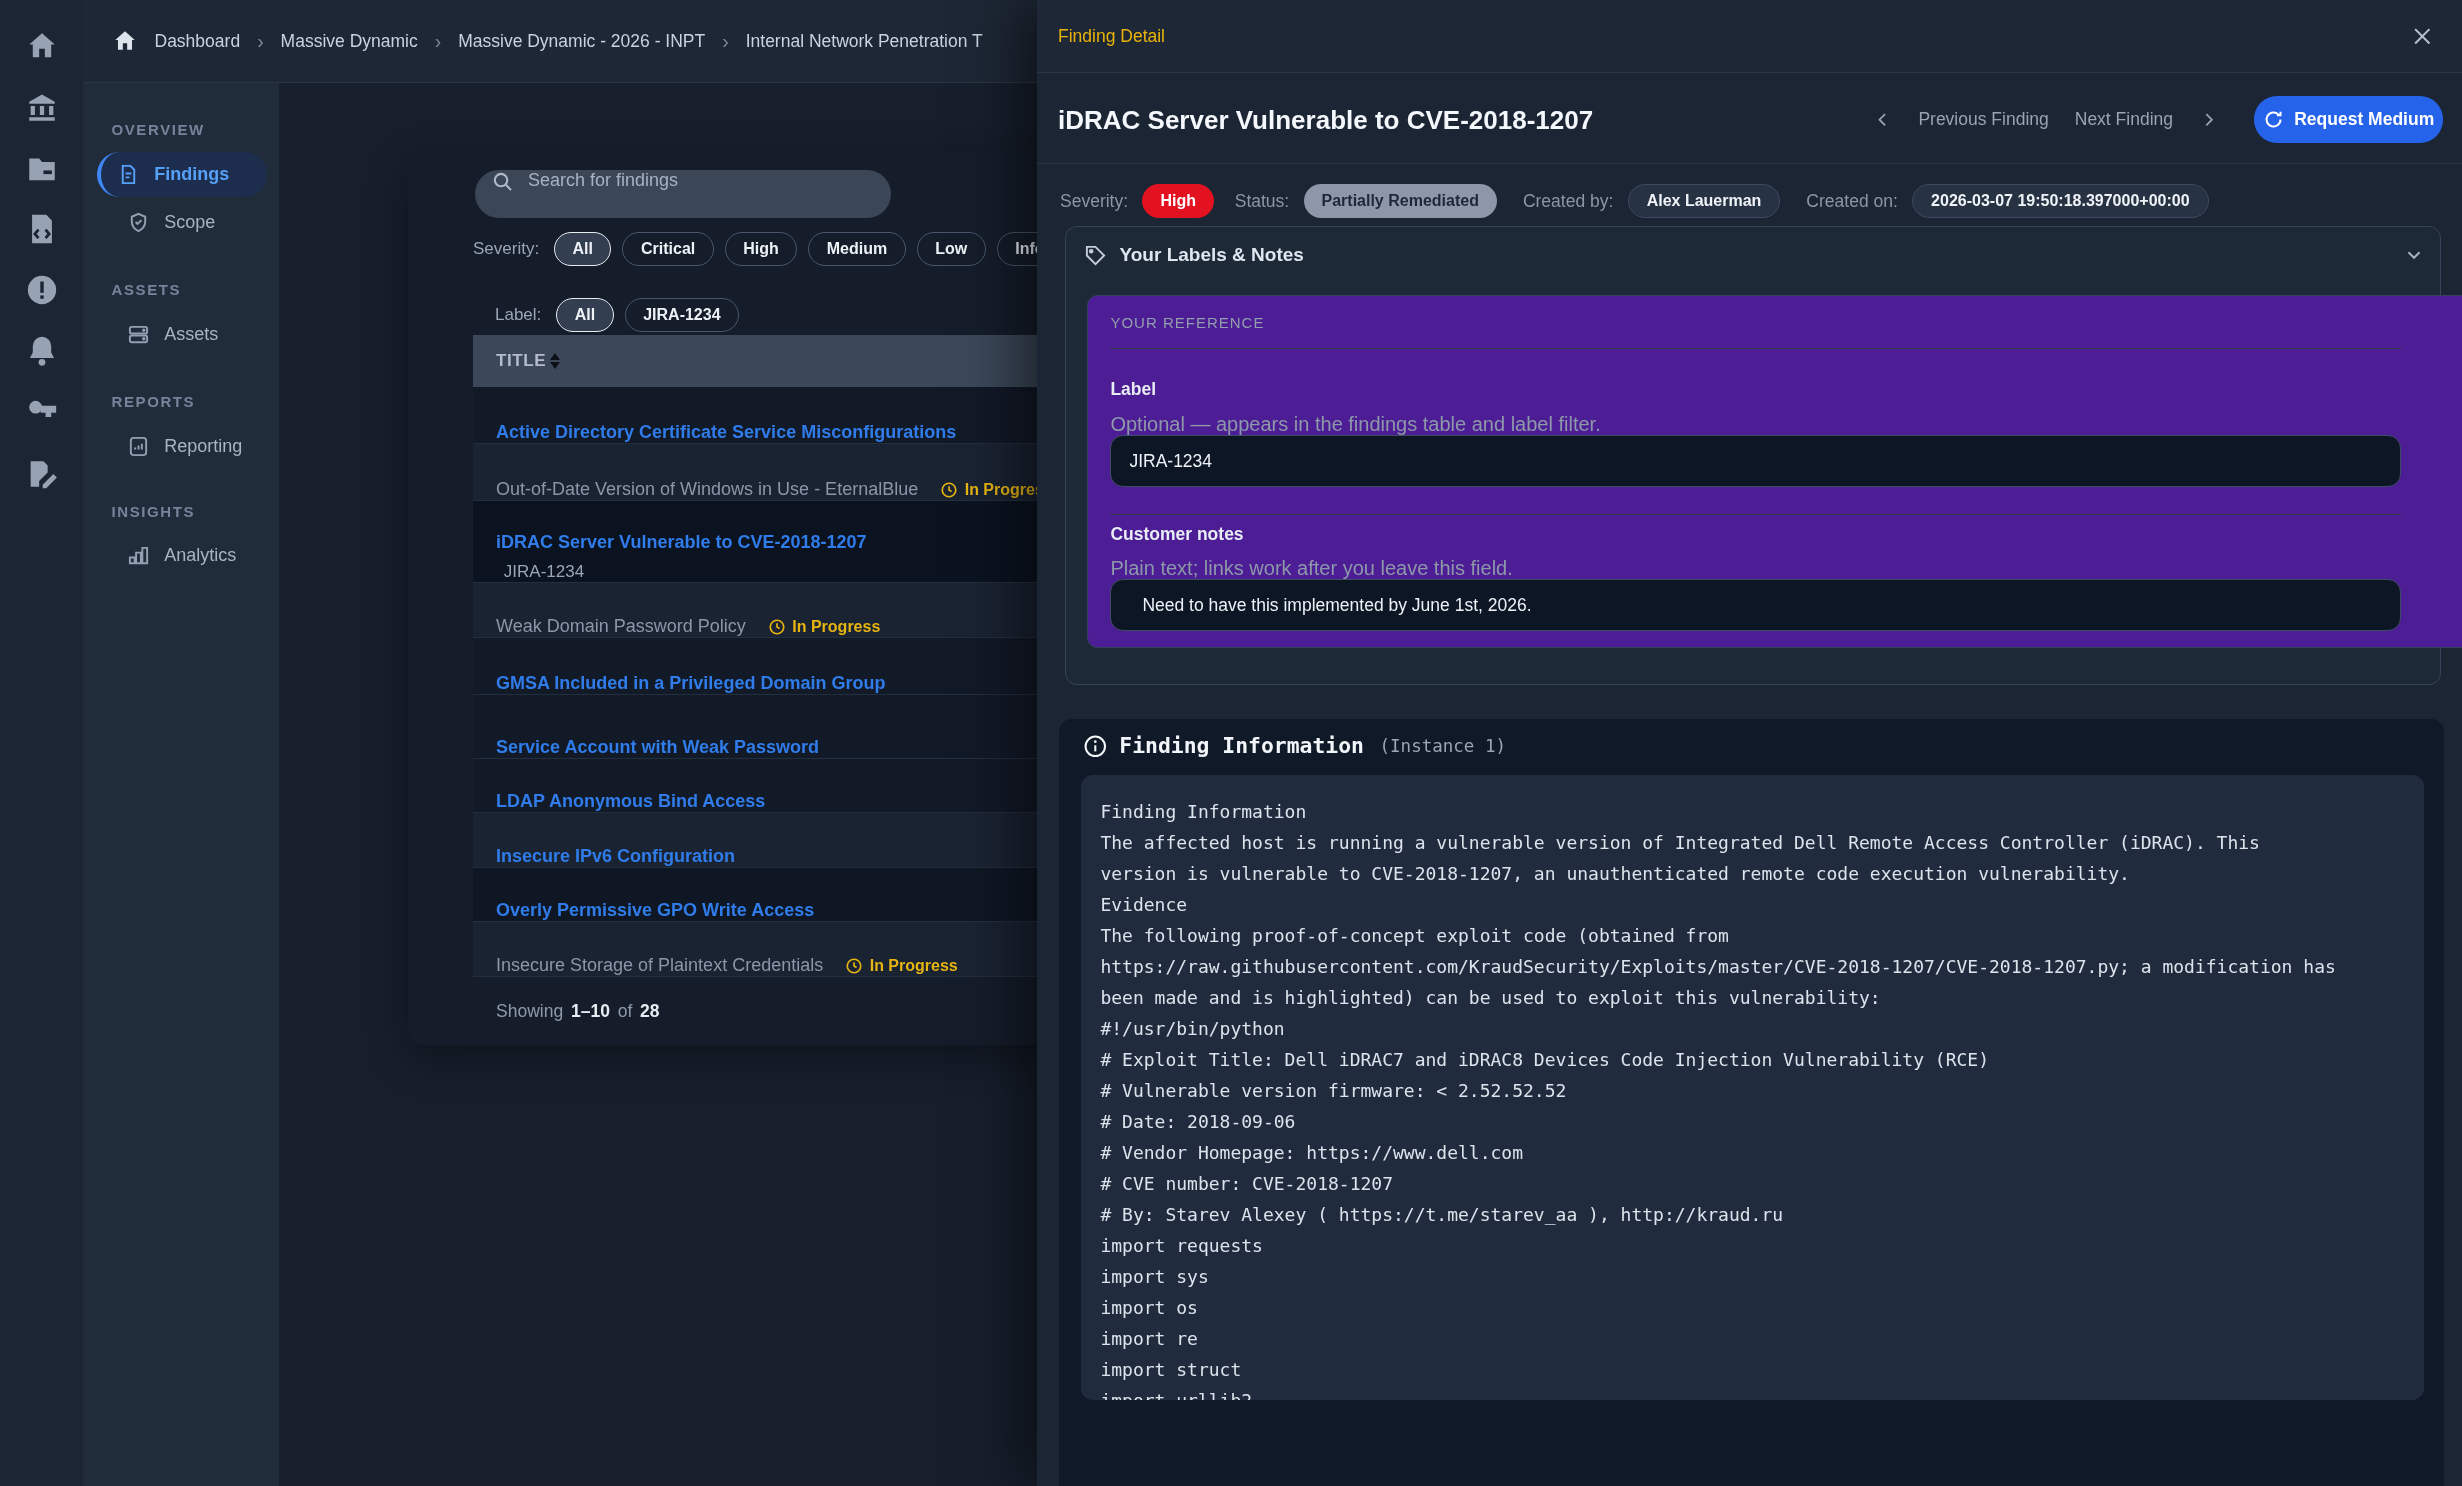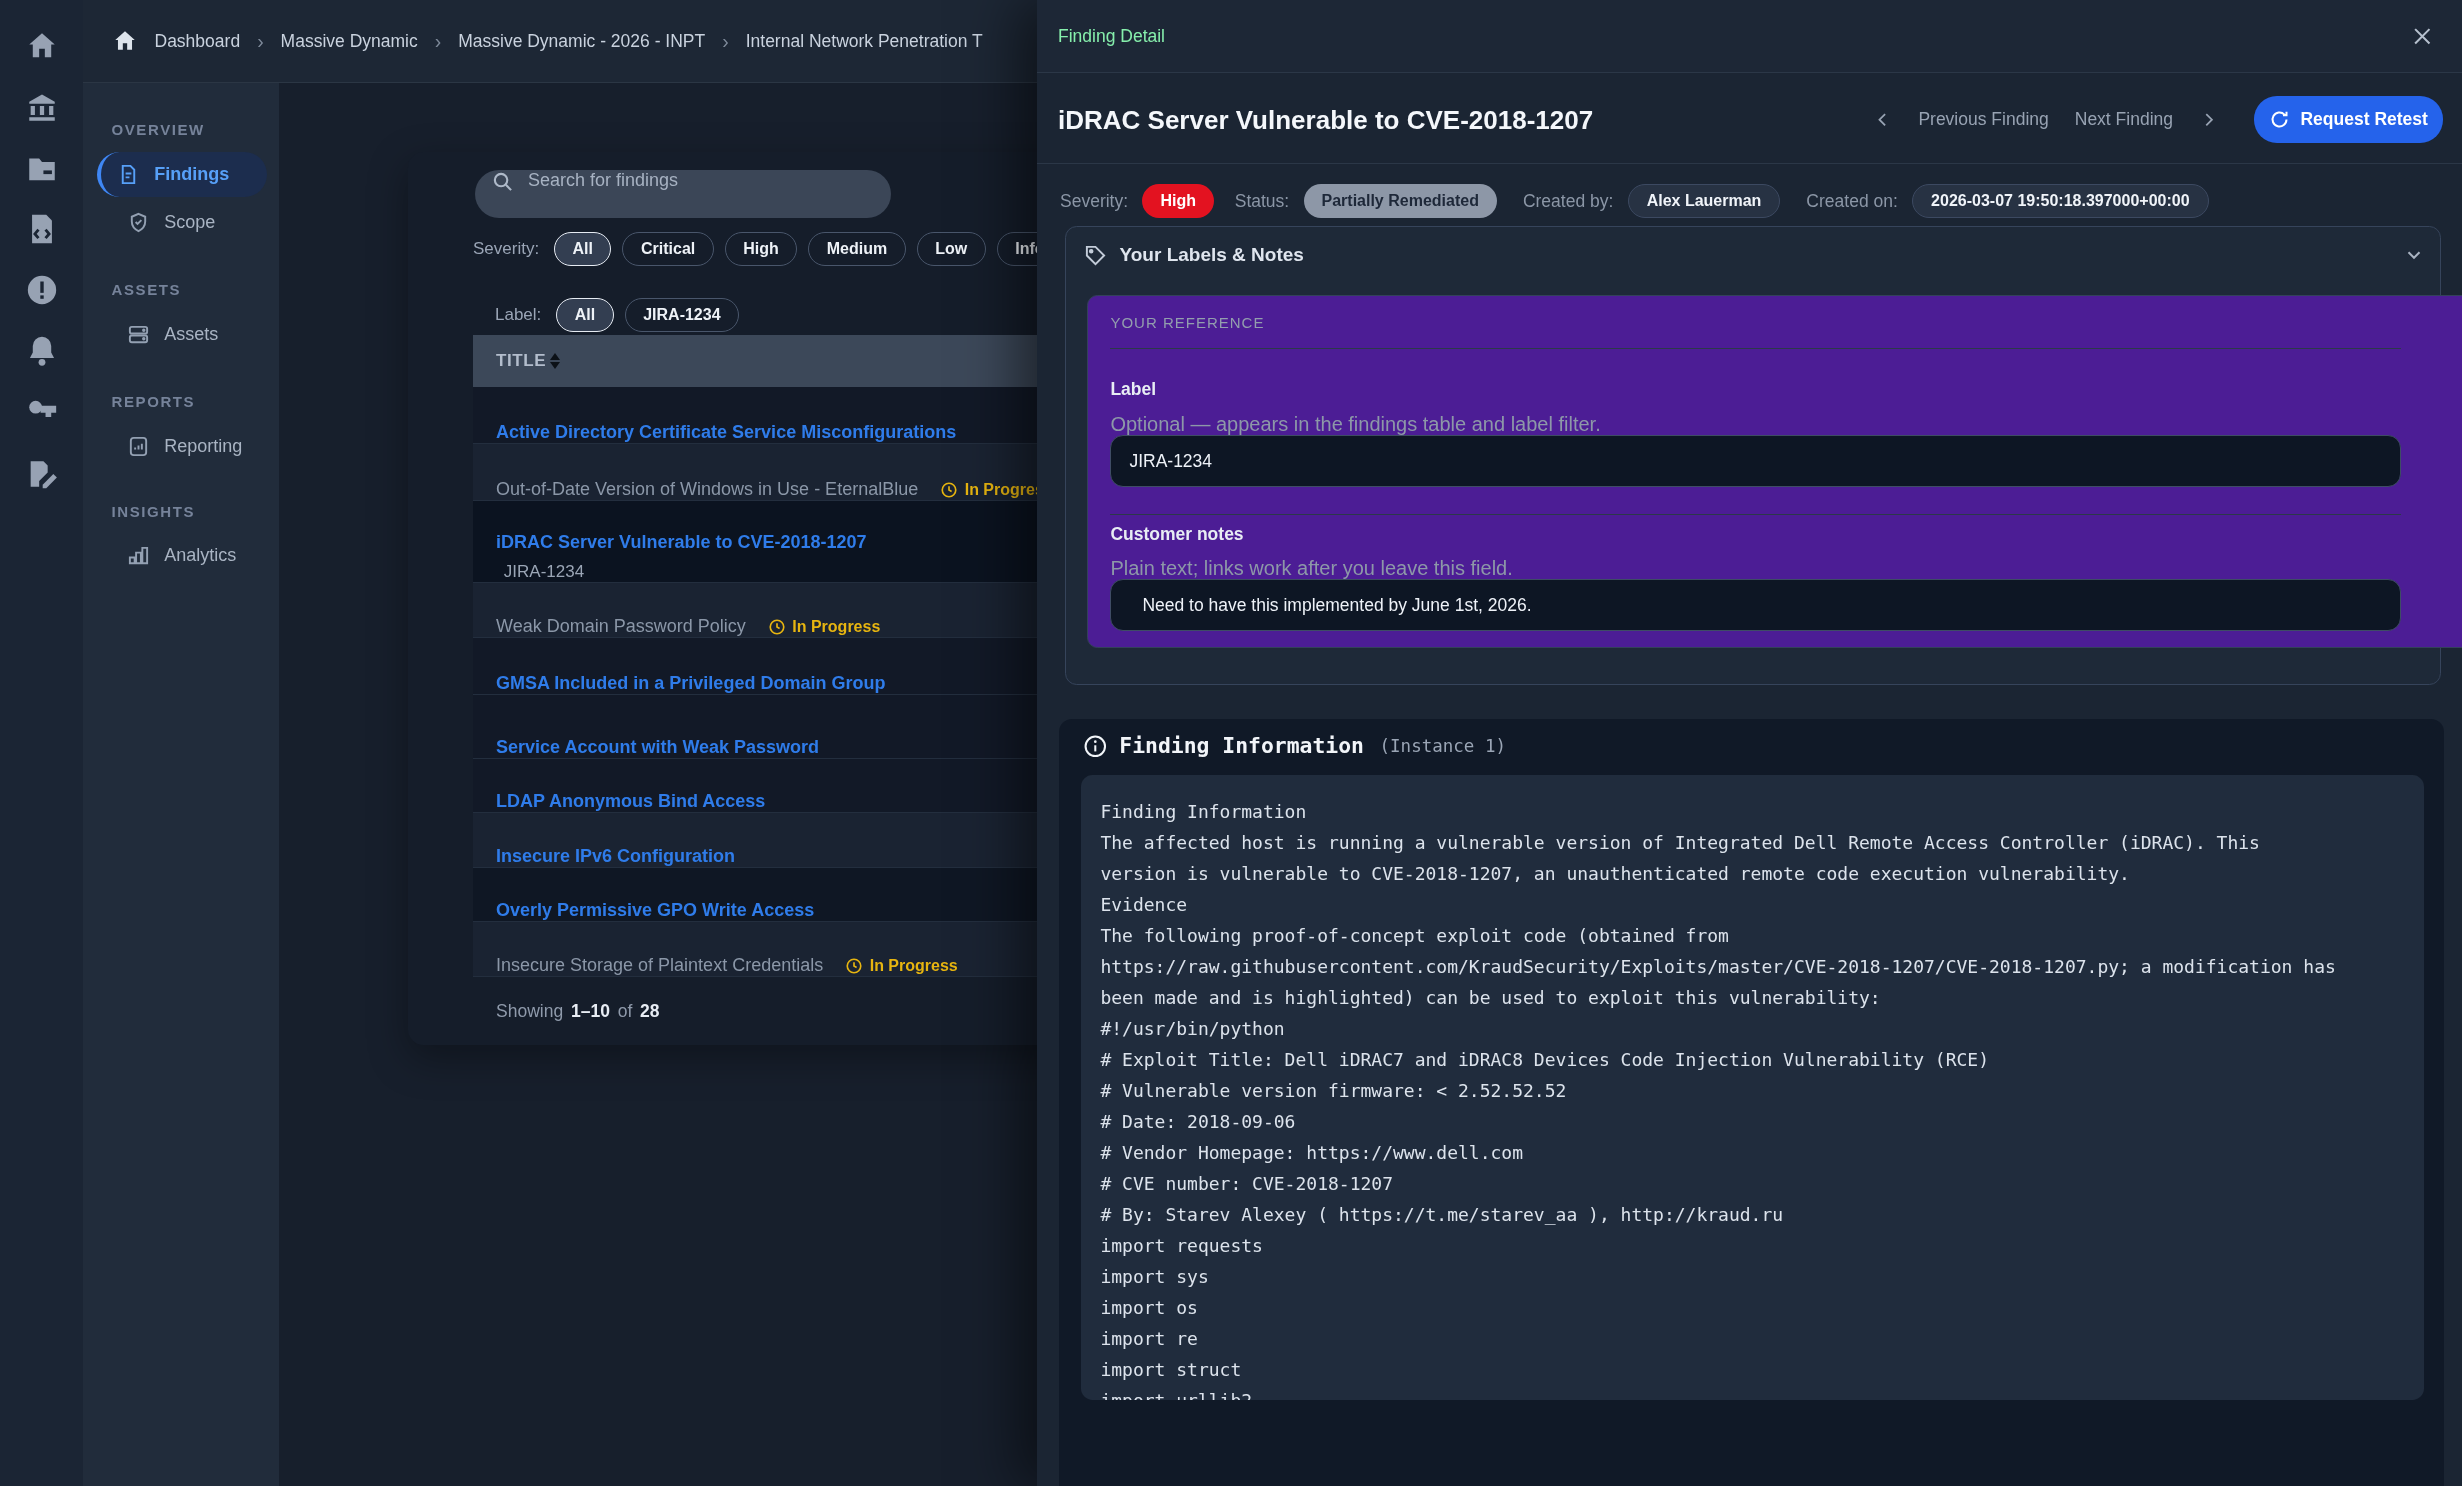--- a/index.html
+++ b/index.html
@@ -69,21 +69,21 @@
   #ffoot { left:65px; top:825px; width:603px; height:68px; display:flex; align-items:center;
            padding-left:23px; gap:7.8px; font-size:17.5px; color:#8f9aab; }
   #ffoot b { color:#e8edf4; }
 
   
   #panel { left:1037px; top:0; width:1426px; height:1486px; background:#1b2533; z-index:10;
            box-shadow:-19.4px 0 52px rgba(0,0,0,.5); }
   #phead { left:0; top:0; width:1426px; height:73px; background:#1d2736;
            border-bottom:1.3px solid #2b3747; display:flex; align-items:center;
            justify-content:space-between; padding:0 28.5px 0 21px; }
-  #phead .t { color:#86efac; font-size:17.5px; }
+  #phead .t { color:#eab308; font-size:17.5px; }
   #ptitle-row { left:0; top:73px; width:1426px; height:91px; border-bottom:1.3px solid #2b3747; }
   #ptitle { left:21px; top:32px; color:#f4f7fb; font-size:26px; font-weight:bold; }
   #pnav { left:836px; top:36px; display:flex; align-items:center; gap:26px;
           color:#98a3b3; font-size:17.5px; }
   #retest { left:1217px; top:23px; width:189px; height:47px; background:#2563eb; border:none;
             border-radius:23px; display:flex; align-items:center; justify-content:center; gap:10.4px;
             color:#ffffff; font-size:17.5px; font-weight:bold; cursor:pointer; }
   #meta { left:23px; top:184px; display:flex; align-items:center; gap:14.3px; }
   .mlbl { color:#8b96a6; font-size:17.5px; }
   .mpill { height:34px; border-radius:17px; display:flex; align-items:center; padding:0 18px;
@@ -370,21 +370,21 @@
       <span style="cursor:pointer">Next Finding</span>
       <svg viewBox="0 0 24 24" width="19.4" height="19.4" fill="none" stroke="currentColor" stroke-width="2.2">
           <path d="M9 5l7 7-7 7"></path>
         </svg>
     </div>
     <button id="retest" class="abs">
       <svg viewBox="0 0 24 24" width="21" height="21" fill="none" stroke="#ffffff" stroke-width="2.3">
           <path d="M20 12a8 8 0 1 1-2.3-5.6"></path>
           <path d="M20 3v4h-4"></path>
         </svg>
-      <span>Request Retest</span>
+      <span>Request Medium</span>
     </button>
   </div>
 
   <div id="meta" class="abs">
     <span class="mlbl">Severity:</span>
     <span class="mpill red">High</span>
     <span class="mlbl" style="margin-left:6.5px">Status:</span>
     <span class="mpill gray">Partially Remediated</span>
     <span class="mlbl" style="margin-left:11.7px">Created by:</span>
     <span class="mpill dark">Alex Lauerman</span>

